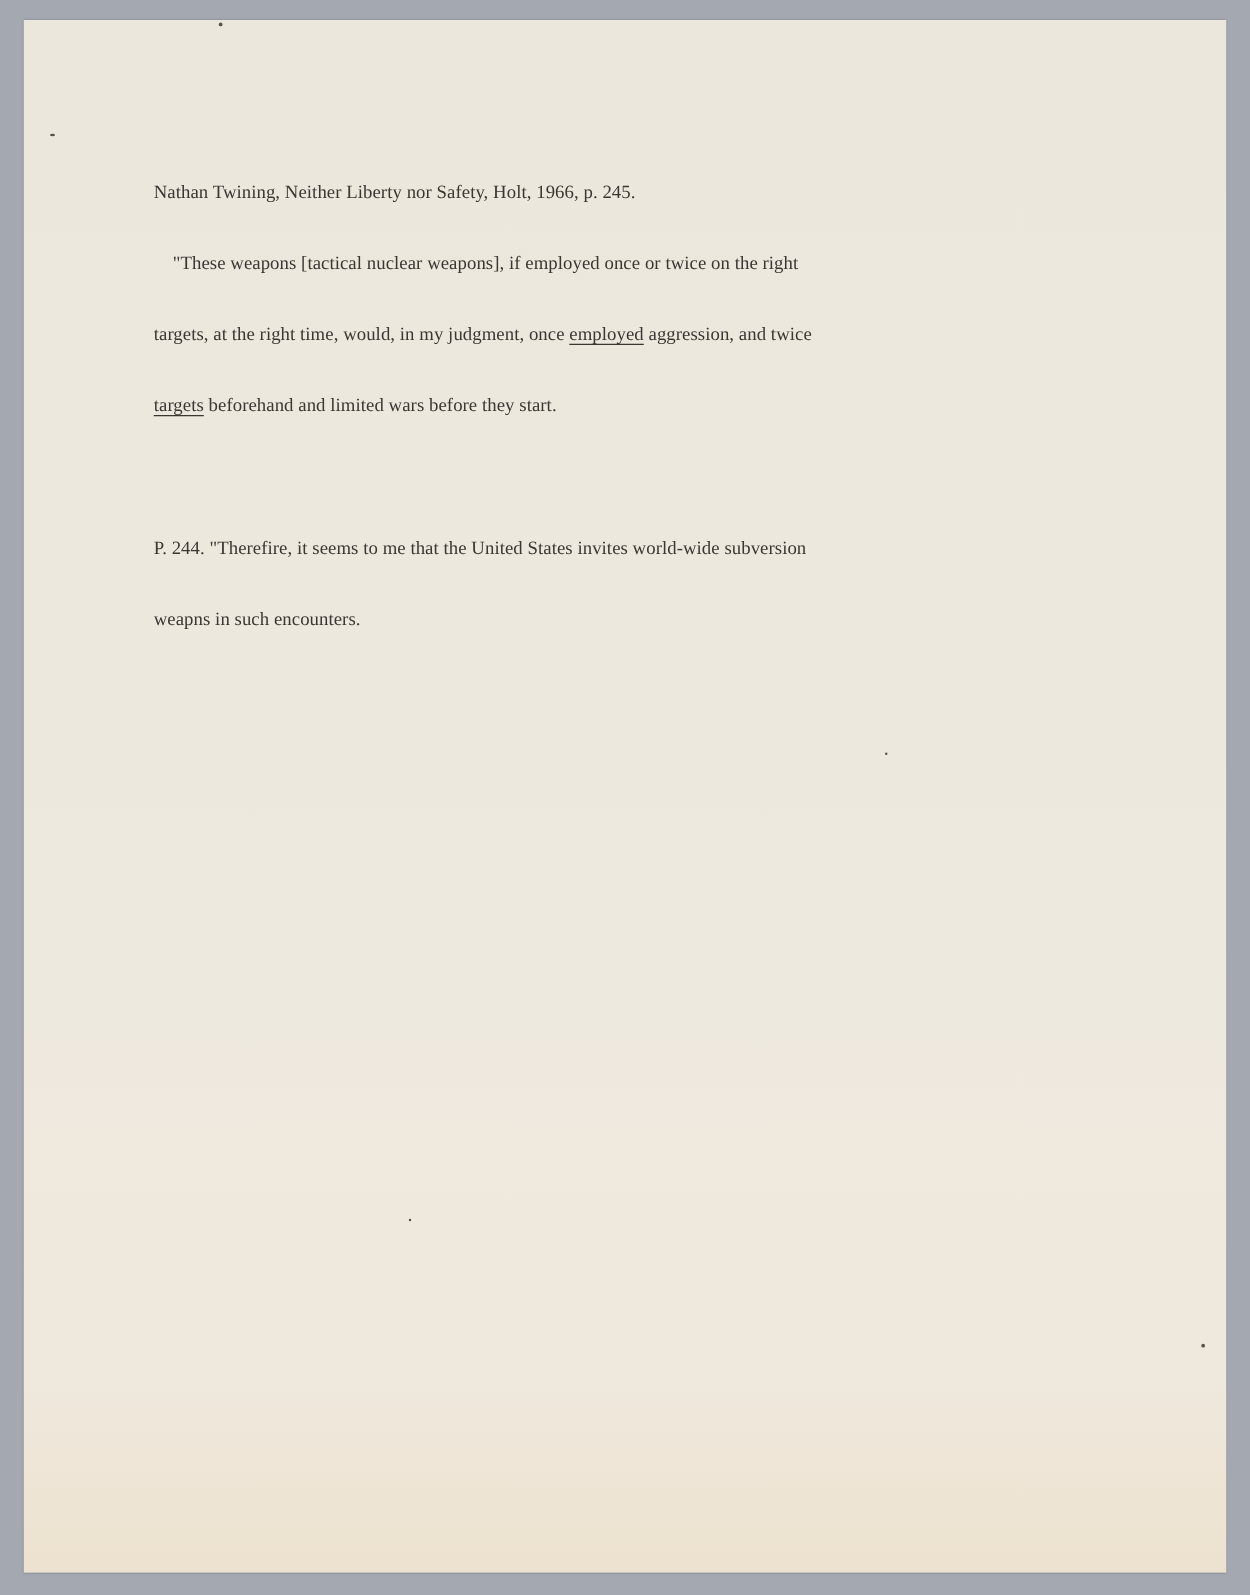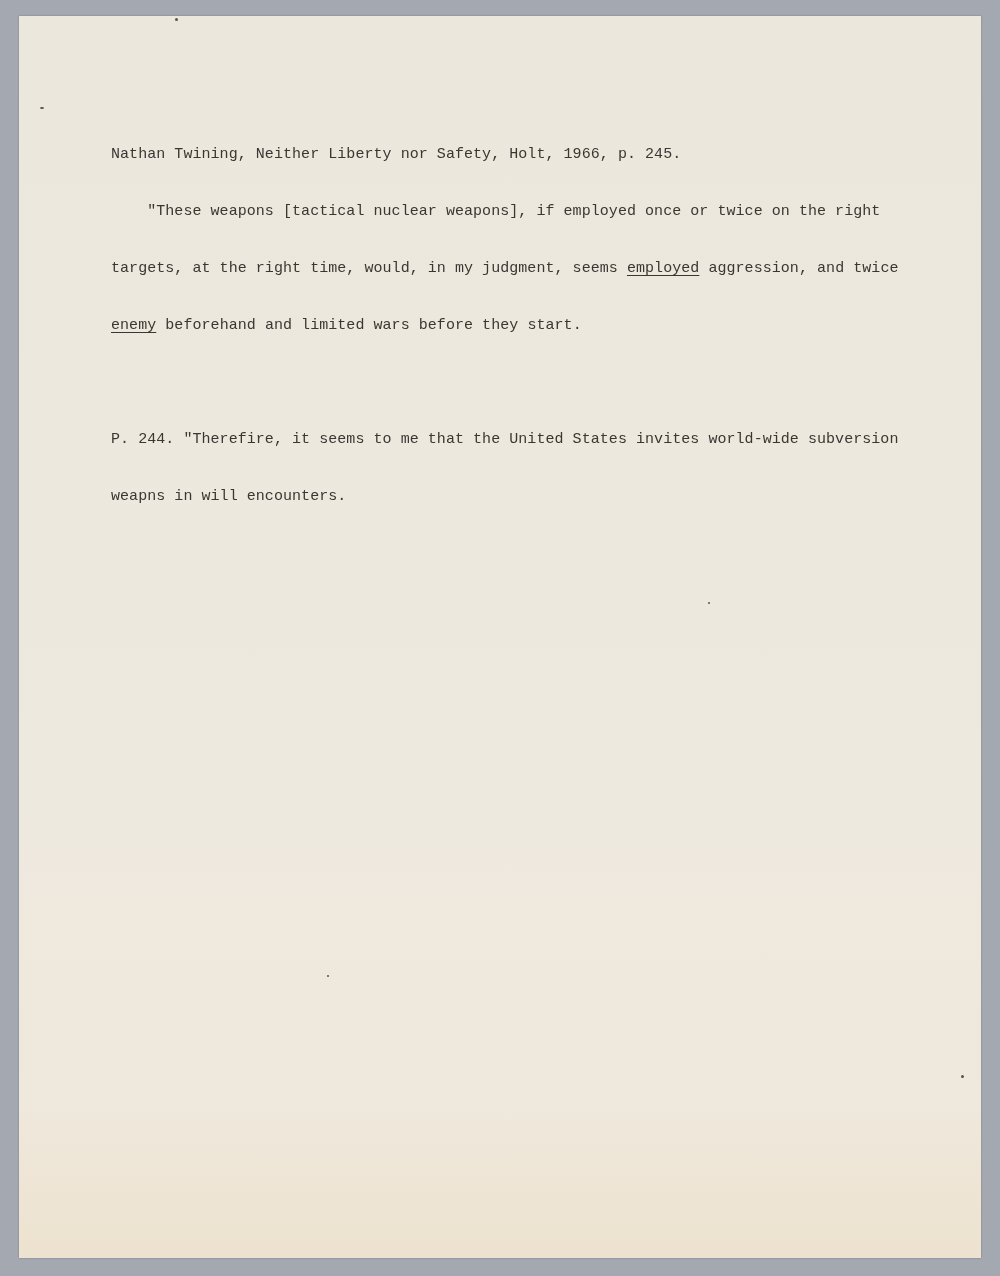--- a/index.html
+++ b/index.html
@@ -17,24 +17,24 @@
       position: absolute;
       left: 19px;
       top: 16px;
       width: 962px;
       height: 1242px;
       background: linear-gradient(180deg, #ece7dd 0%, #eee9df 60%, #efe8dc 88%, #ede2cf 100%);
       box-shadow: 0 0 2px rgba(0,0,0,0.25);
     }
     .text-block {
       position: absolute;
-      left: 92px;
+      left: 104px;
       top: 91px;
       width: 860px;
-      font-family: Liberation Mono, monospace;
+      font-family: Liberation Serif, serif;
       font-size: 15px;
       line-height: 19px;
       color: #3a3733;
       letter-spacing: 0.05px;
       white-space: pre;
     }
     .line {
       display: block;
       height: 19px;
     }
@@ -59,19 +59,19 @@
 <div class="paper">
   <span class="speck" style="left:156px;top:2px;width:3px;height:3px;"></span>
   <span class="speck" style="left:21px;top:91px;width:4px;height:2px;"></span>
   <span class="speck" style="left:689px;top:586px;width:2px;height:2px;"></span>
   <span class="speck" style="left:308px;top:959px;width:2px;height:2px;"></span>
   <span class="speck" style="left:942px;top:1059px;width:3px;height:3px;"></span>
 
   <div class="text-block">
     <span class="line">Nathan Twining, Neither Liberty nor Safety, Holt, 1966, p. 245.</span>
     <span class="line">    "These weapons [tactical nuclear weapons], if employed once or twice on the right</span>
-    <span class="line"><span>targets, at the right time, would, in my judgment, seems </span><span class="u">employed</span><span> aggression, and twice</span></span>
-    <span class="line"><span class="u">enemy</span><span> beforehand and limited wars before they start.</span></span>
+    <span class="line"><span>targets, at the right time, would, in my judgment, once </span><span class="u">employed</span><span> aggression, and twice</span></span>
+    <span class="line"><span class="u">targets</span><span> beforehand and limited wars before they start.</span></span>
     <span class="gap"></span>
     <span class="line">P. 244. "Therefire, it seems to me that the United States invites world-wide subversion</span>
-    <span class="line">weapns in will encounters.</span>
+    <span class="line">weapns in such encounters.</span>
   </div>
 </div>
 
 </body></html>

